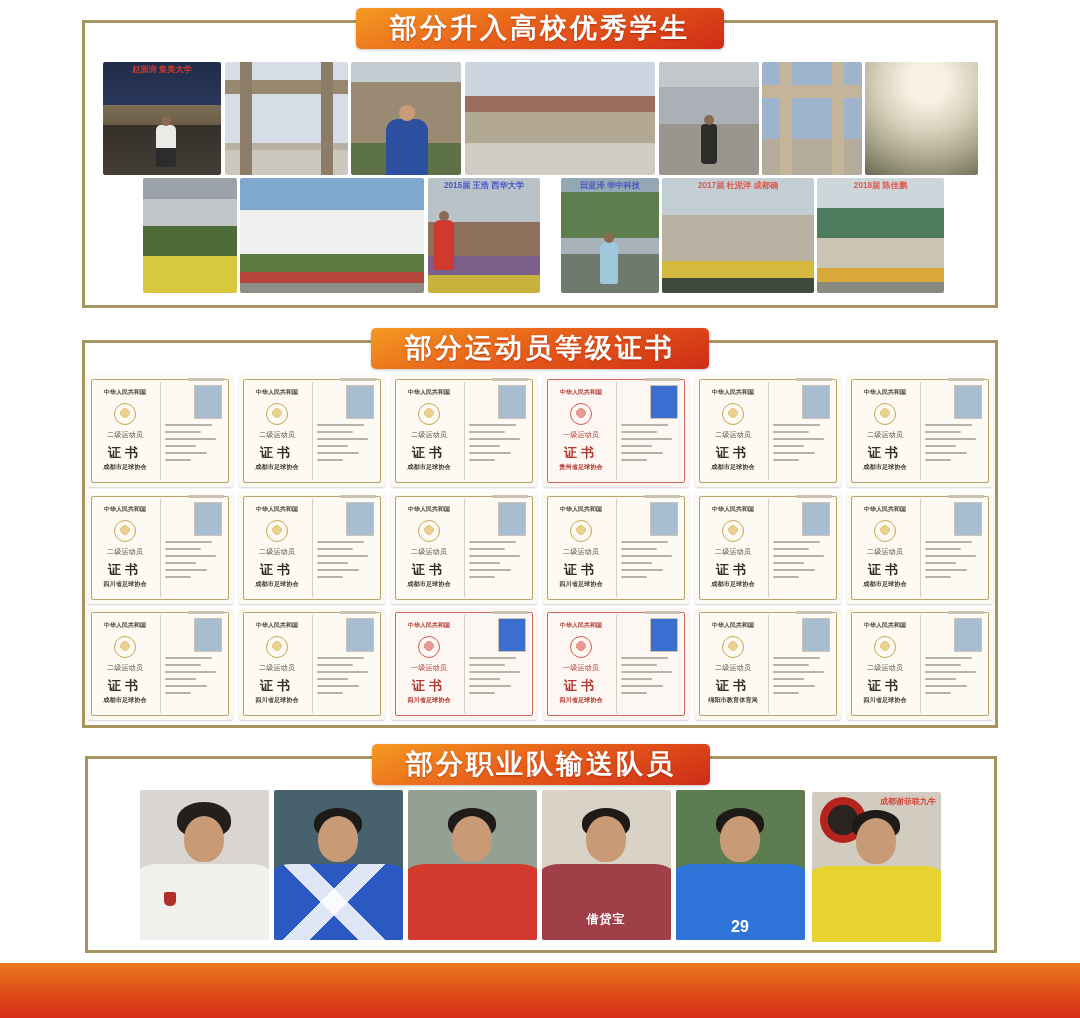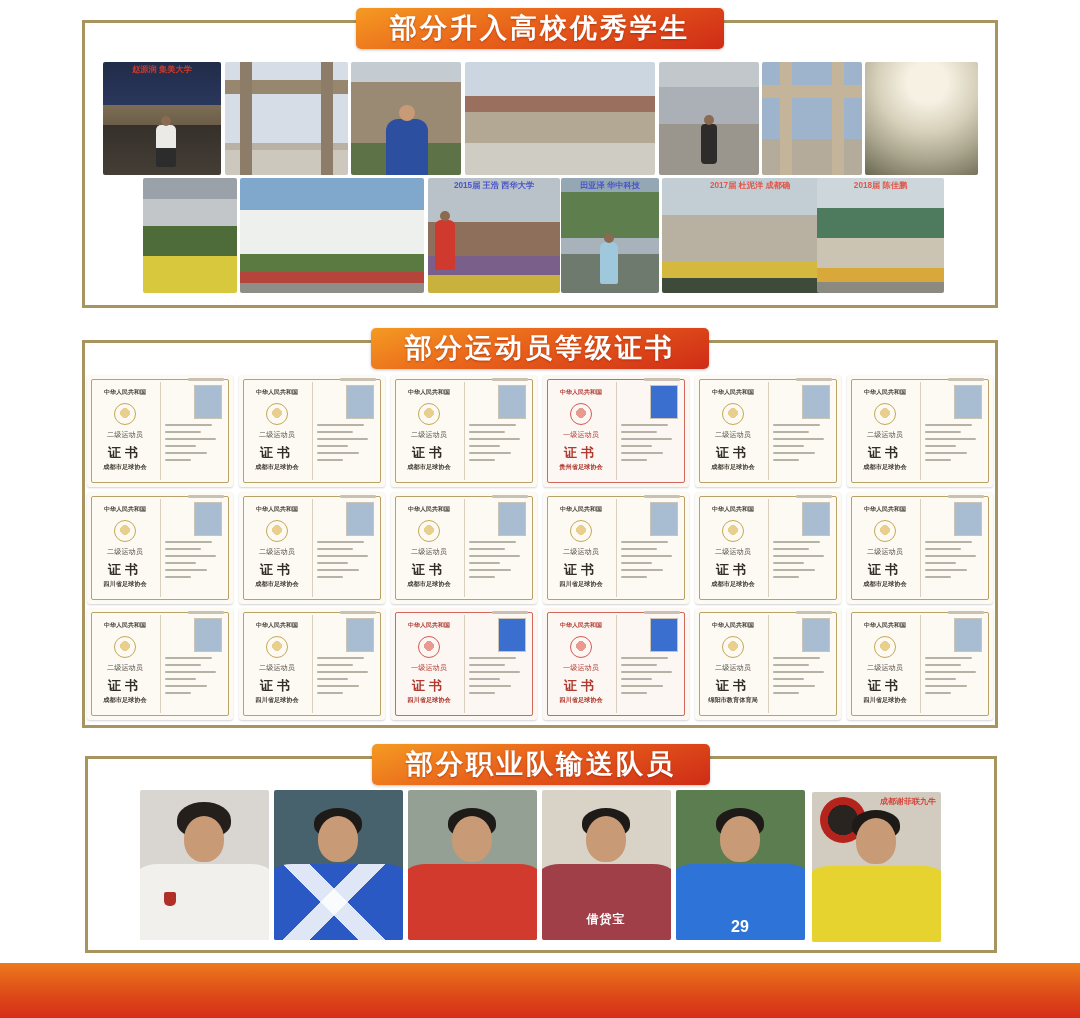--- a/index.html
+++ b/index.html
@@ -26,40 +26,40 @@
   .cap{position:absolute;top:3px;left:2px;right:2px;text-align:center;
     font-size:10px;transform:scale(.82);transform-origin:50% 0;font-weight:bold;line-height:1.2;white-space:nowrap;}
 
   
   .r1p1{left:18px;width:118px;}  .r1p2{left:140px;width:123px;}
   .r1p3{left:266px;width:110px;} .r1p4{left:380px;width:190px;}
   .r1p5{left:574px;width:100px;} .r1p6{left:677px;width:100px;}
   .r1p7{left:780px;width:113px;}
   
   .r2p1{left:58px;width:94px;}   .r2p2{left:155px;width:184px;}
-  .r2p3{left:343px;width:132px;} .r2p4{left:476px;width:98px;}
+  .r2p3{left:343px;width:112px;} .r2p4{left:476px;width:98px;}
   .r2p5{left:577px;width:152px;} .r2p6{left:732px;width:127px;}
 
   
   .r1p1{background:linear-gradient(180deg,#212c49 0%,#2a375c 38%,#7d6d54 38%,#6b5d49 56%,#35302a 56%,#443e36 100%);}
   .r1p2{background:
     linear-gradient(90deg,transparent 0 12%,#8d7c68 12% 22%,transparent 22% 78%,#8d7c68 78% 88%,transparent 88%),
     linear-gradient(180deg,#d6dde6 0 16%,#98876f 16% 28%,#d6dde6 28% 72%,#b9b2a4 72% 78%,#cdc8bd 78% 100%);}
   .r1p3{background:linear-gradient(180deg,#c4ccd2 0 18%,#9a8a74 18% 72%,#5d7247 72% 100%);}
   .r1p4{background:linear-gradient(180deg,#ccd6e0 0 30%,#9a6f5d 30% 44%,#b3a894 44% 72%,#cfccc4 72% 100%);}
   .r1p5{background:linear-gradient(180deg,#c2c7cc 0 22%,#aab0b6 22% 55%,#9a968e 55% 100%);}
   .r1p6{background:
     linear-gradient(90deg,transparent 0 18%,#c3b49a 18% 30%,transparent 30% 70%,#c3b49a 70% 82%,transparent 82%),
     linear-gradient(180deg,#9db4cc 0 20%,#c3b49a 20% 32%,#9db4cc 32% 68%,#b5ab9a 68% 100%);}
   .r1p7{background:radial-gradient(circle at 55% 18%,#f6f1e3 0 18%,#d6cfba 45%,#a9a48c 70%,#6a6852 100%);}
   .r2p1{background:linear-gradient(180deg,#9aa1a8 0 18%,#c2c6c8 18% 42%,#4e6b3a 42% 68%,#d8c83e 68% 100%);}
   .r2p2{background:linear-gradient(180deg,#7fa8cc 0 28%,#eef0ee 28% 66%,#5a7a42 66% 82%,#b5443a 82% 91%,#8e8e88 91% 100%);}
   .r2p3{background:linear-gradient(180deg,#b9c2c8 0 38%,#8d6f5b 38% 68%,#7a5f8a 68% 84%,#c9b13e 84% 100%);}
   .r2p4{background:linear-gradient(180deg,#93a8b4 0 12%,#5f7e4e 12% 52%,#a8b2ba 52% 66%,#6e7a6e 66% 100%);}
-  .r2p5{background:linear-gradient(180deg,#c3cdd4 0 32%,#b8b0a0 32% 72%,#d4b93e 72% 87%,#3e4a3a 87% 100%);padding-left:24px;}
+  .r2p5{background:linear-gradient(180deg,#c3cdd4 0 32%,#b8b0a0 32% 72%,#d4b93e 72% 87%,#3e4a3a 87% 100%);}
   .r2p6{background:linear-gradient(180deg,#cdd6da 0 26%,#4e7a5e 26% 52%,#ccc4b2 52% 78%,#d8a83a 78% 90%,#8a8a80 90% 100%);}
 
   
   .fig{display:none;position:absolute;}
   .fig::before{content:"";position:absolute;top:-9px;left:50%;transform:translateX(-50%);
     width:10px;height:10px;border-radius:50%;background:#8a6a50;}
   .r1p1 .fig{display:block;left:45%;bottom:7%;width:20px;height:42px;border-radius:5px 5px 2px 2px;
     background:linear-gradient(180deg,#eceae6 0 55%,#2c2c2c 55%);}
   .r1p3 .fig{display:block;left:32%;bottom:0;width:42px;height:56px;border-radius:12px 12px 0 0;background:#2d4fa0;}
   .r1p3 .fig::before{width:16px;height:16px;top:-14px;background:#c89a76;}

